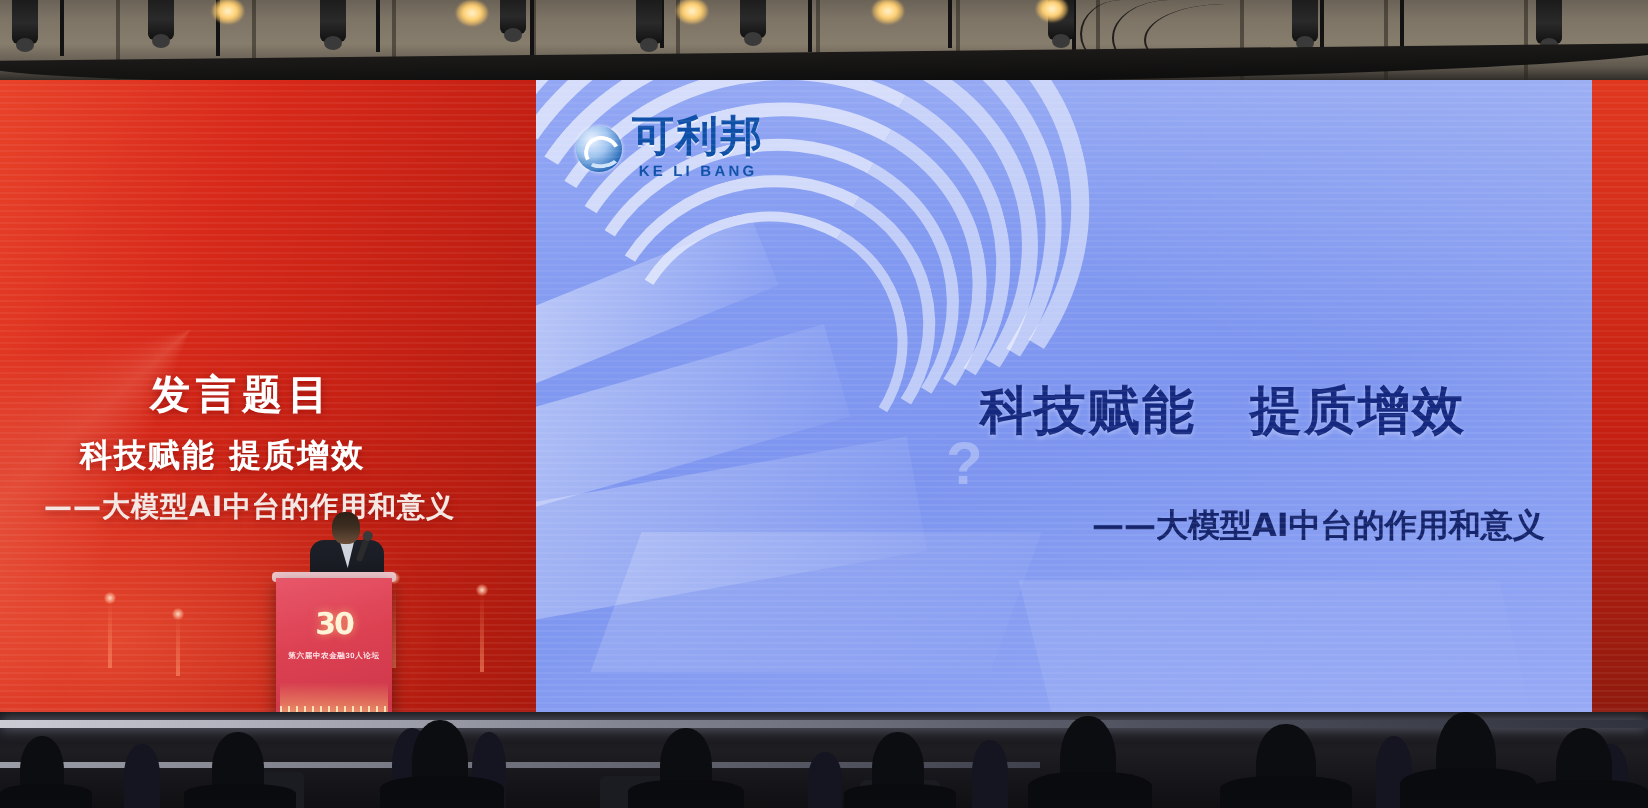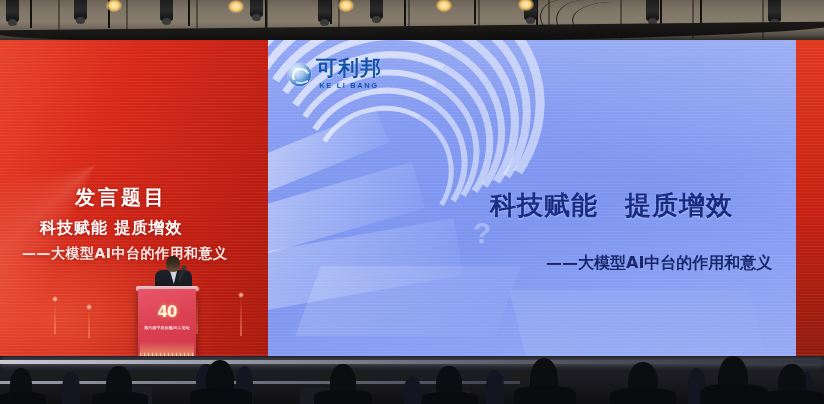--- a/index.html
+++ b/index.html
@@ -231,21 +231,21 @@
   <div class="stage-pole" style="left:88px;top:308px;height:30px;"></div>
   <div class="stage-pole" style="left:196px;top:290px;height:44px;"></div>
   <div class="stage-pole" style="left:240px;top:296px;height:40px;"></div>
 
   <div class="speaker-body"></div>
   <div class="speaker-shirt"></div>
   <div class="speaker-head"></div>
   <div class="mic"></div>
   <div class="podium-top"></div>
   <div class="podium">
-    <div class="podium-30">40</div>
+    <div class="podium-30">30</div>
     <div class="podium-txt">第六届中农金融30人论坛</div>
     <div class="podium-city"></div>
   </div>
 
   <div class="floor"></div>
   <div class="banner">
     
   </div>
   <div class="lightstrip"></div>
   <div class="lightstrip2"></div>

